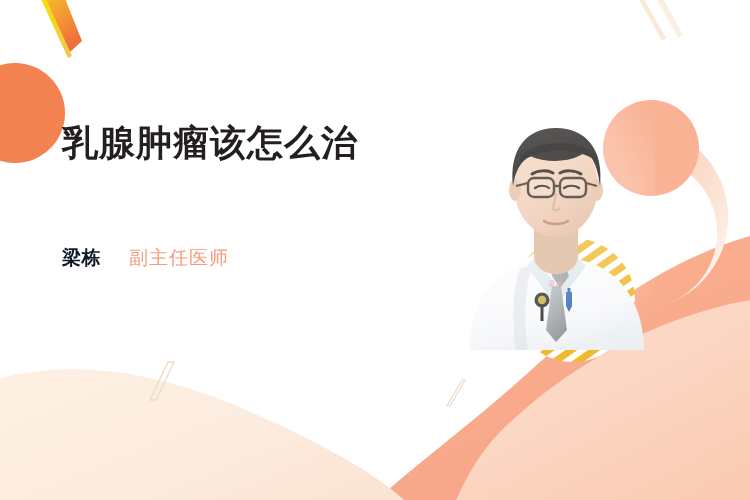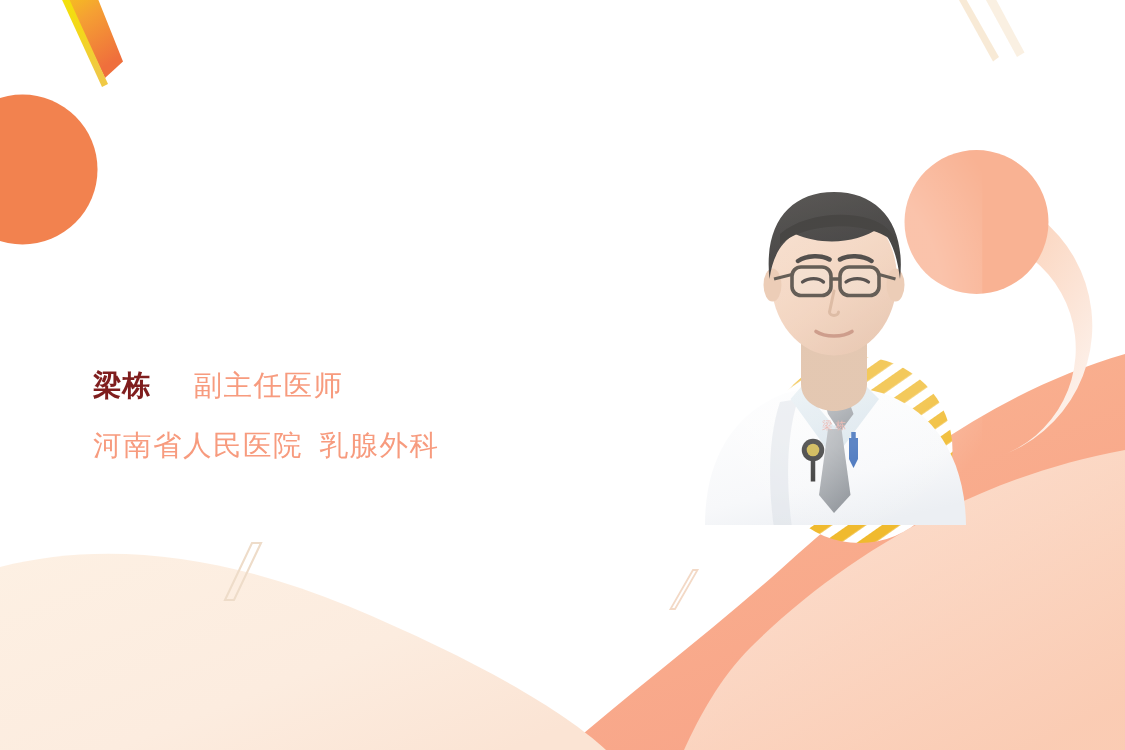--- a/index.html
+++ b/index.html
@@ -48,21 +48,21 @@
   .cred-row-2 {
     position: absolute;
     left: 62px;
     top: 288px;
     font-size: 19px;
     line-height: 1.0;
     white-space: nowrap;
   }
   .doc-name {
     font-weight: 700;
-    color: #7f1d1d;
+    color: #0f172a;
     letter-spacing: 0.5px;
   }
   .doc-rank {
     font-weight: 400;
     color: #f79b7e;
     letter-spacing: 1px;
     margin-left: 28px;
   }
   .doc-hospital {
     font-weight: 400;
@@ -228,23 +228,21 @@
       <path d="M566,292 L572,292 L572,306 L569,312 L566,306 Z" fill="#2f63b5"></path>
       <rect x="567.5" y="288" width="3" height="6" fill="#2f63b5"></rect>
 
       <text x="556" y="286" font-size="7" fill="#e8a9a2" text-anchor="middle" font-family="'Liberation Sans', sans-serif">梁  栋</text>
 
       <rect x="455" y="100" width="200" height="250" fill="url(#gPhotoFade)" opacity="0.22"></rect>
     </g>
   </svg>
 
   <div class="layer" id="text-layer">
+    <div class="title">乳腺肿瘤该怎么治</div>
 
     <div class="cred-row">
       <span class="doc-name">梁栋</span><span class="doc-rank">副主任医师</span>
     </div>
 
-    <div class="cred-row-2">
-      <span class="doc-hospital">河南省人民医院</span><span class="doc-dept">乳腺外科</span>
-    </div>
   </div>
 
 </div>
 
 </body></html>

